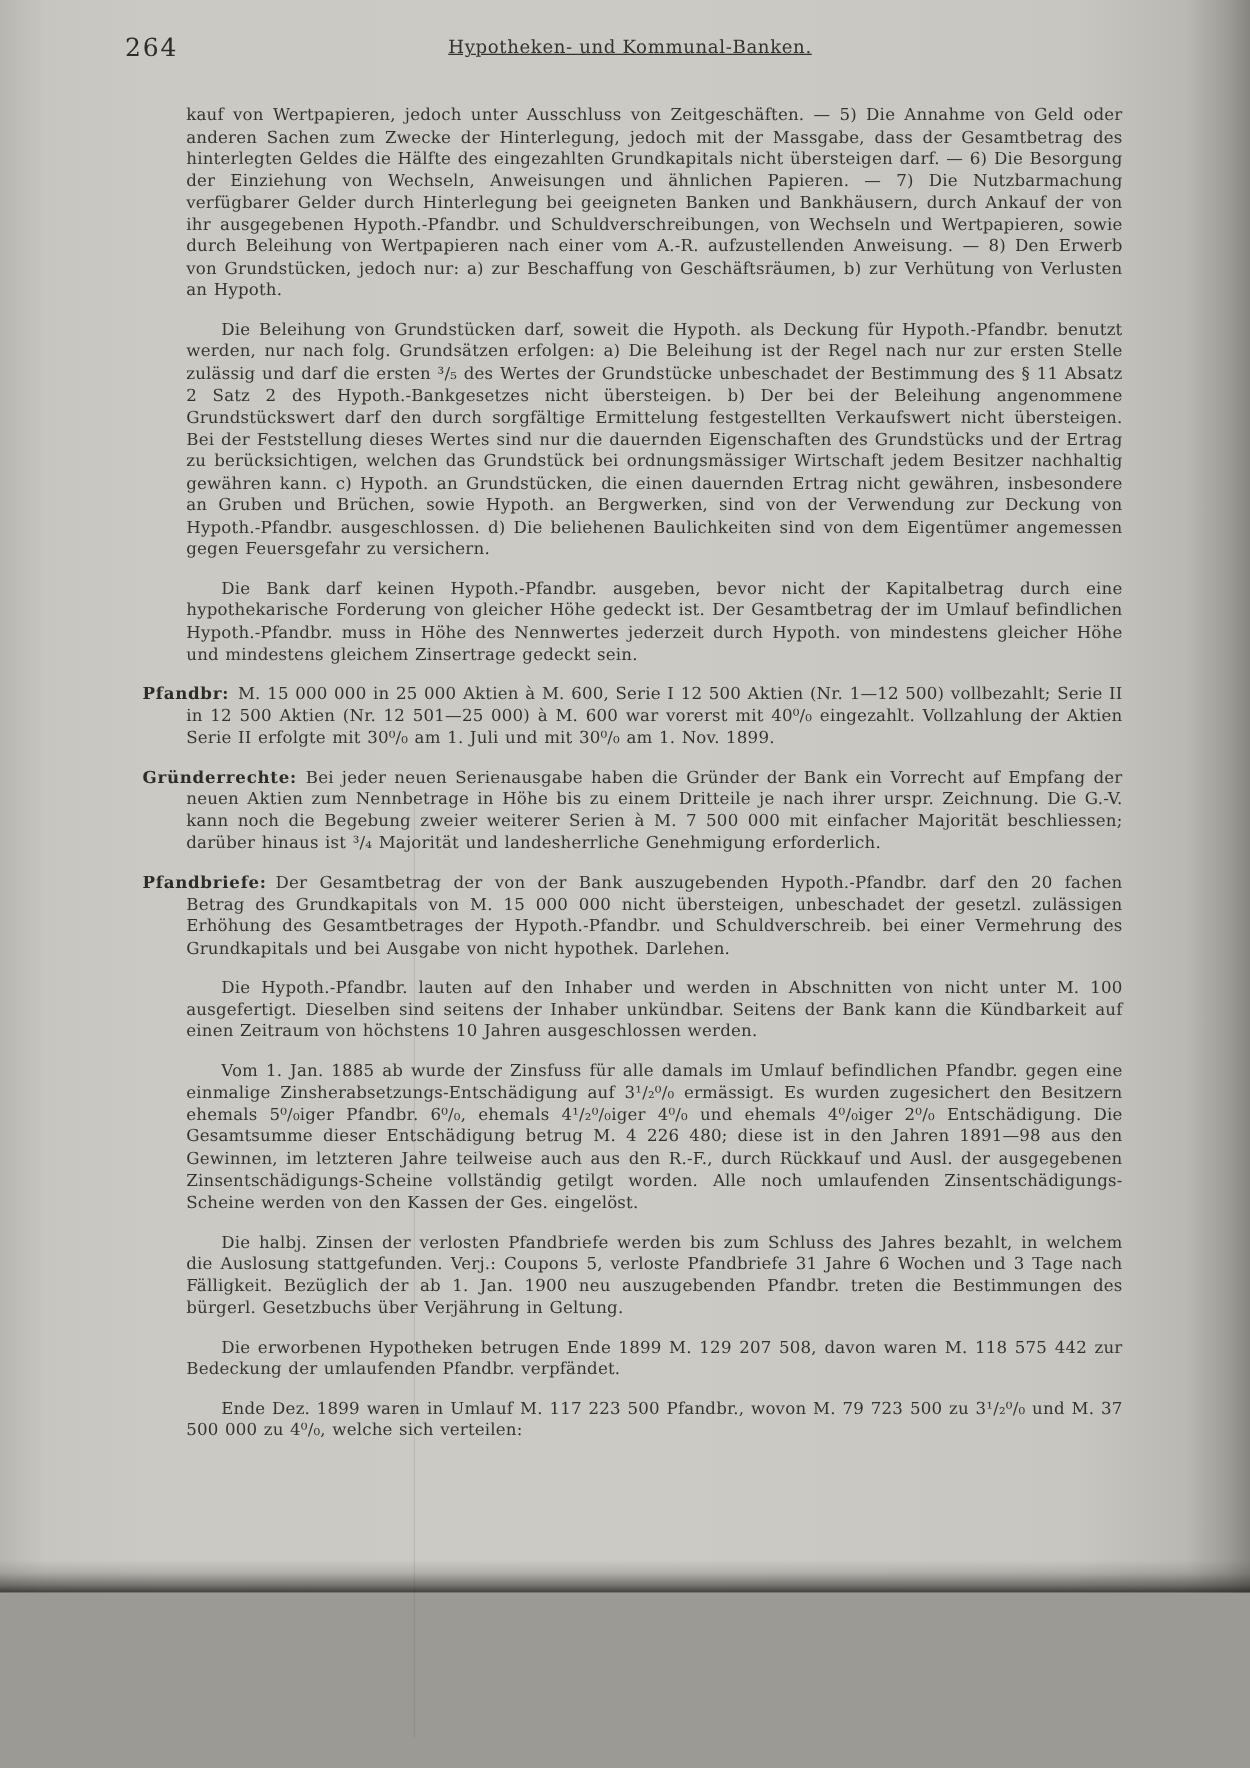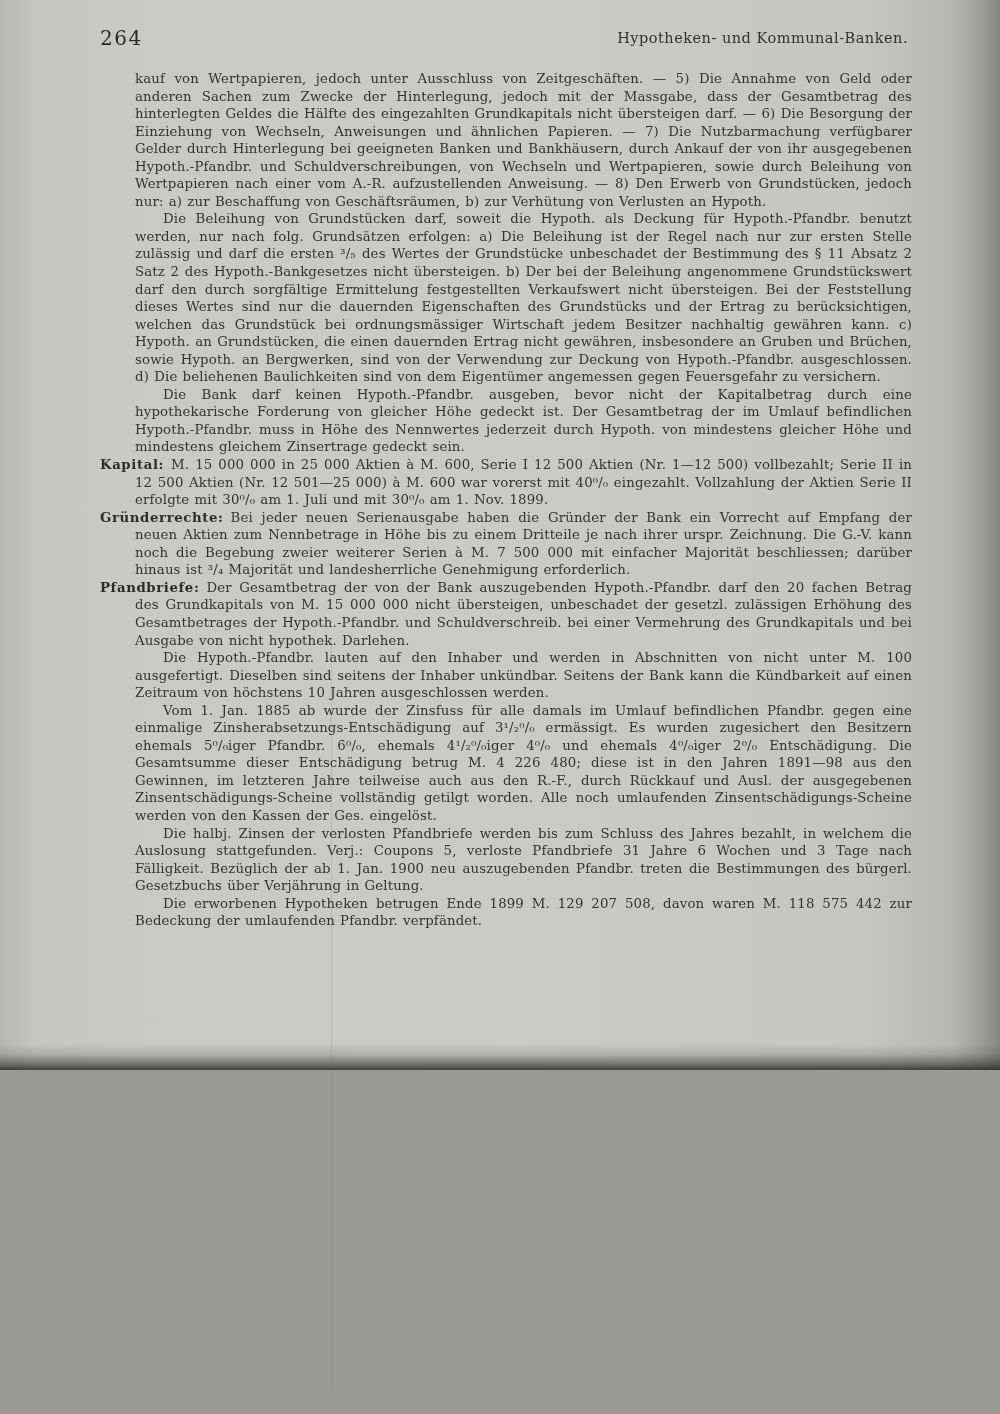--- a/index.html
+++ b/index.html
@@ -9,21 +9,21 @@
   body {
     width: 1000px;
     height: 1414px;
     background: #9b9a95;
     font-family: "DejaVu Serif", serif;
     overflow: hidden;
   }
   .page {
     position: relative;
     width: 1000px;
-    height: 1070px;
+    height: 1274px;
     background: linear-gradient(90deg,
       #b7b6b1 0px,
       #c6c5c0 35px,
       #cac9c4 120px,
       #cbcac5 520px,
       #c7c6c1 860px,
       #b9b8b3 950px,
       #9d9c97 982px,
       #86857f 1000px);
     box-sizing: border-box;
@@ -63,41 +63,42 @@
     top: 0;
     font-size: 20px;
     letter-spacing: 1.5px;
     color: #2e2c29;
   }
   .running-title {
     position: absolute;
     left: 0;
     right: 0;
     top: 4px;
-    text-align: right;
+    text-align: center;
     font-size: 14.5px;
     letter-spacing: 0.5px;
     color: #34322e;
+    text-decoration: underline;
   }
   .body-text {
     position: absolute;
     top: 70px;
     left: 100px;
     width: 812px;
     padding-left: 35px;
     box-sizing: border-box;
     font-size: 13.3px;
     line-height: 17.55px;
     color: #35332e;
     text-align: justify;
     letter-spacing: 0.15px;
     word-spacing: 0.8px;
   }
   .para {
-    margin: 0;
+    margin: 14px;
     text-indent: 28px;
   }
   .para.first {
     text-indent: 0;
   }
   .para.labeled {
     text-indent: -35px;
   }
   .lead {
     font-weight: bold;
@@ -119,32 +120,33 @@
   </div>
 
   <div class="body-text">
 
     <p class="para first">kauf von Wertpapieren, jedoch unter Ausschluss von Zeitgeschäften. — 5) Die Annahme von Geld oder anderen Sachen zum Zwecke der Hinterlegung, jedoch mit der Massgabe, dass der Gesamtbetrag des hinterlegten Geldes die Hälfte des eingezahlten Grundkapitals nicht übersteigen darf. — 6) Die Besorgung der Einziehung von Wechseln, Anweisungen und ähnlichen Papieren. — 7) Die Nutzbarmachung verfügbarer Gelder durch Hinterlegung bei geeigneten Banken und Bankhäusern, durch Ankauf der von ihr ausgegebenen Hypoth.-Pfandbr. und Schuldverschreibungen, von Wechseln und Wertpapieren, sowie durch Beleihung von Wertpapieren nach einer vom A.-R. aufzustellenden Anweisung. — 8) Den Erwerb von Grundstücken, jedoch nur: a) zur Beschaffung von Geschäftsräumen, b) zur Verhütung von Verlusten an Hypoth.</p>
 
     <p class="para">Die Beleihung von Grundstücken darf, soweit die Hypoth. als Deckung für Hypoth.-Pfandbr. benutzt werden, nur nach folg. Grundsätzen erfolgen: a) Die Beleihung ist der Regel nach nur zur ersten Stelle zulässig und darf die ersten ³/₅ des Wertes der Grundstücke unbeschadet der Bestimmung des § 11 Absatz 2 Satz 2 des Hypoth.-Bankgesetzes nicht übersteigen. b) Der bei der Beleihung angenommene Grundstückswert darf den durch sorgfältige Ermittelung festgestellten Verkaufswert nicht übersteigen. Bei der Feststellung dieses Wertes sind nur die dauernden Eigenschaften des Grundstücks und der Ertrag zu berücksichtigen, welchen das Grundstück bei ordnungsmässiger Wirtschaft jedem Besitzer nachhaltig gewähren kann. c) Hypoth. an Grundstücken, die einen dauernden Ertrag nicht gewähren, insbesondere an Gruben und Brüchen, sowie Hypoth. an Bergwerken, sind von der Verwendung zur Deckung von Hypoth.-Pfandbr. ausgeschlossen. d) Die beliehenen Baulichkeiten sind von dem Eigentümer angemessen gegen Feuersgefahr zu versichern.</p>
 
     <p class="para">Die Bank darf keinen Hypoth.-Pfandbr. ausgeben, bevor nicht der Kapitalbetrag durch eine hypothekarische Forderung von gleicher Höhe gedeckt ist. Der Gesamtbetrag der im Umlauf befindlichen Hypoth.-Pfandbr. muss in Höhe des Nennwertes jederzeit durch Hypoth. von mindestens gleicher Höhe und mindestens gleichem Zinsertrage gedeckt sein.</p>
 
-    <p class="para labeled"><span class="lead">Kapital:</span><span>M. 15 000 000 in 25 000 Aktien à M. 600, Serie I 12 500 Aktien (Nr. 1—12 500) vollbezahlt; Serie II in 12 500 Aktien (Nr. 12 501—25 000) à M. 600 war vorerst mit 40⁰/₀ eingezahlt. Vollzahlung der Aktien Serie II erfolgte mit 30⁰/₀ am 1. Juli und mit 30⁰/₀ am 1. Nov. 1899.</span></p>
+    <p class="para labeled"><span class="lead">Pfandbr:</span><span>M. 15 000 000 in 25 000 Aktien à M. 600, Serie I 12 500 Aktien (Nr. 1—12 500) vollbezahlt; Serie II in 12 500 Aktien (Nr. 12 501—25 000) à M. 600 war vorerst mit 40⁰/₀ eingezahlt. Vollzahlung der Aktien Serie II erfolgte mit 30⁰/₀ am 1. Juli und mit 30⁰/₀ am 1. Nov. 1899.</span></p>
 
     <p class="para labeled"><span class="lead">Gründerrechte:</span><span>Bei jeder neuen Serienausgabe haben die Gründer der Bank ein Vorrecht auf Empfang der neuen Aktien zum Nennbetrage in Höhe bis zu einem Dritteile je nach ihrer urspr. Zeichnung. Die G.-V. kann noch die Begebung zweier weiterer Serien à M. 7 500 000 mit einfacher Majorität beschliessen; darüber hinaus ist ³/₄ Majorität und landesherrliche Genehmigung erforderlich.</span></p>
 
     <p class="para labeled"><span class="lead">Pfandbriefe:</span><span>Der Gesamtbetrag der von der Bank auszugebenden Hypoth.-Pfandbr. darf den 20 fachen Betrag des Grundkapitals von M. 15 000 000 nicht übersteigen, unbeschadet der gesetzl. zulässigen Erhöhung des Gesamtbetrages der Hypoth.-Pfandbr. und Schuldverschreib. bei einer Vermehrung des Grundkapitals und bei Ausgabe von nicht hypothek. Darlehen.</span></p>
 
     <p class="para">Die Hypoth.-Pfandbr. lauten auf den Inhaber und werden in Abschnitten von nicht unter M. 100 ausgefertigt. Dieselben sind seitens der Inhaber unkündbar. Seitens der Bank kann die Kündbarkeit auf einen Zeitraum von höchstens 10 Jahren ausgeschlossen werden.</p>
 
 
     <p class="para">Vom 1. Jan. 1885 ab wurde der Zinsfuss für alle damals im Umlauf befindlichen Pfandbr. gegen eine einmalige Zinsherabsetzungs-Entschädigung auf 3¹/₂⁰/₀ ermässigt. Es wurden zugesichert den Besitzern ehemals 5⁰/₀iger Pfandbr. 6⁰/₀, ehemals 4¹/₂⁰/₀iger 4⁰/₀ und ehemals 4⁰/₀iger 2⁰/₀ Entschädigung. Die Gesamtsumme dieser Entschädigung betrug M. 4 226 480; diese ist in den Jahren 1891—98 aus den Gewinnen, im letzteren Jahre teilweise auch aus den R.-F., durch Rückkauf und Ausl. der ausgegebenen Zinsentschädigungs-Scheine vollständig getilgt worden. Alle noch umlaufenden Zinsentschädigungs-Scheine werden von den Kassen der Ges. eingelöst.</p>
 
     <p class="para">Die halbj. Zinsen der verlosten Pfandbriefe werden bis zum Schluss des Jahres bezahlt, in welchem die Auslosung stattgefunden. Verj.: Coupons 5, verloste Pfandbriefe 31 Jahre 6 Wochen und 3 Tage nach Fälligkeit. Bezüglich der ab 1. Jan. 1900 neu auszugebenden Pfandbr. treten die Bestimmungen des bürgerl. Gesetzbuchs über Verjährung in Geltung.</p>
 
     <p class="para">Die erworbenen Hypotheken betrugen Ende 1899 M. 129 207 508, davon waren M. 118 575 442 zur Bedeckung der umlaufenden Pfandbr. verpfändet.</p>
 
+    <p class="para">Ende Dez. 1899 waren in Umlauf M. 117 223 500 Pfandbr., wovon M. 79 723 500 zu 3¹/₂⁰/₀ und M. 37 500 000 zu 4⁰/₀, welche sich verteilen:</p>
 
 
   </div>
 
 </div>
 
 </body></html>

